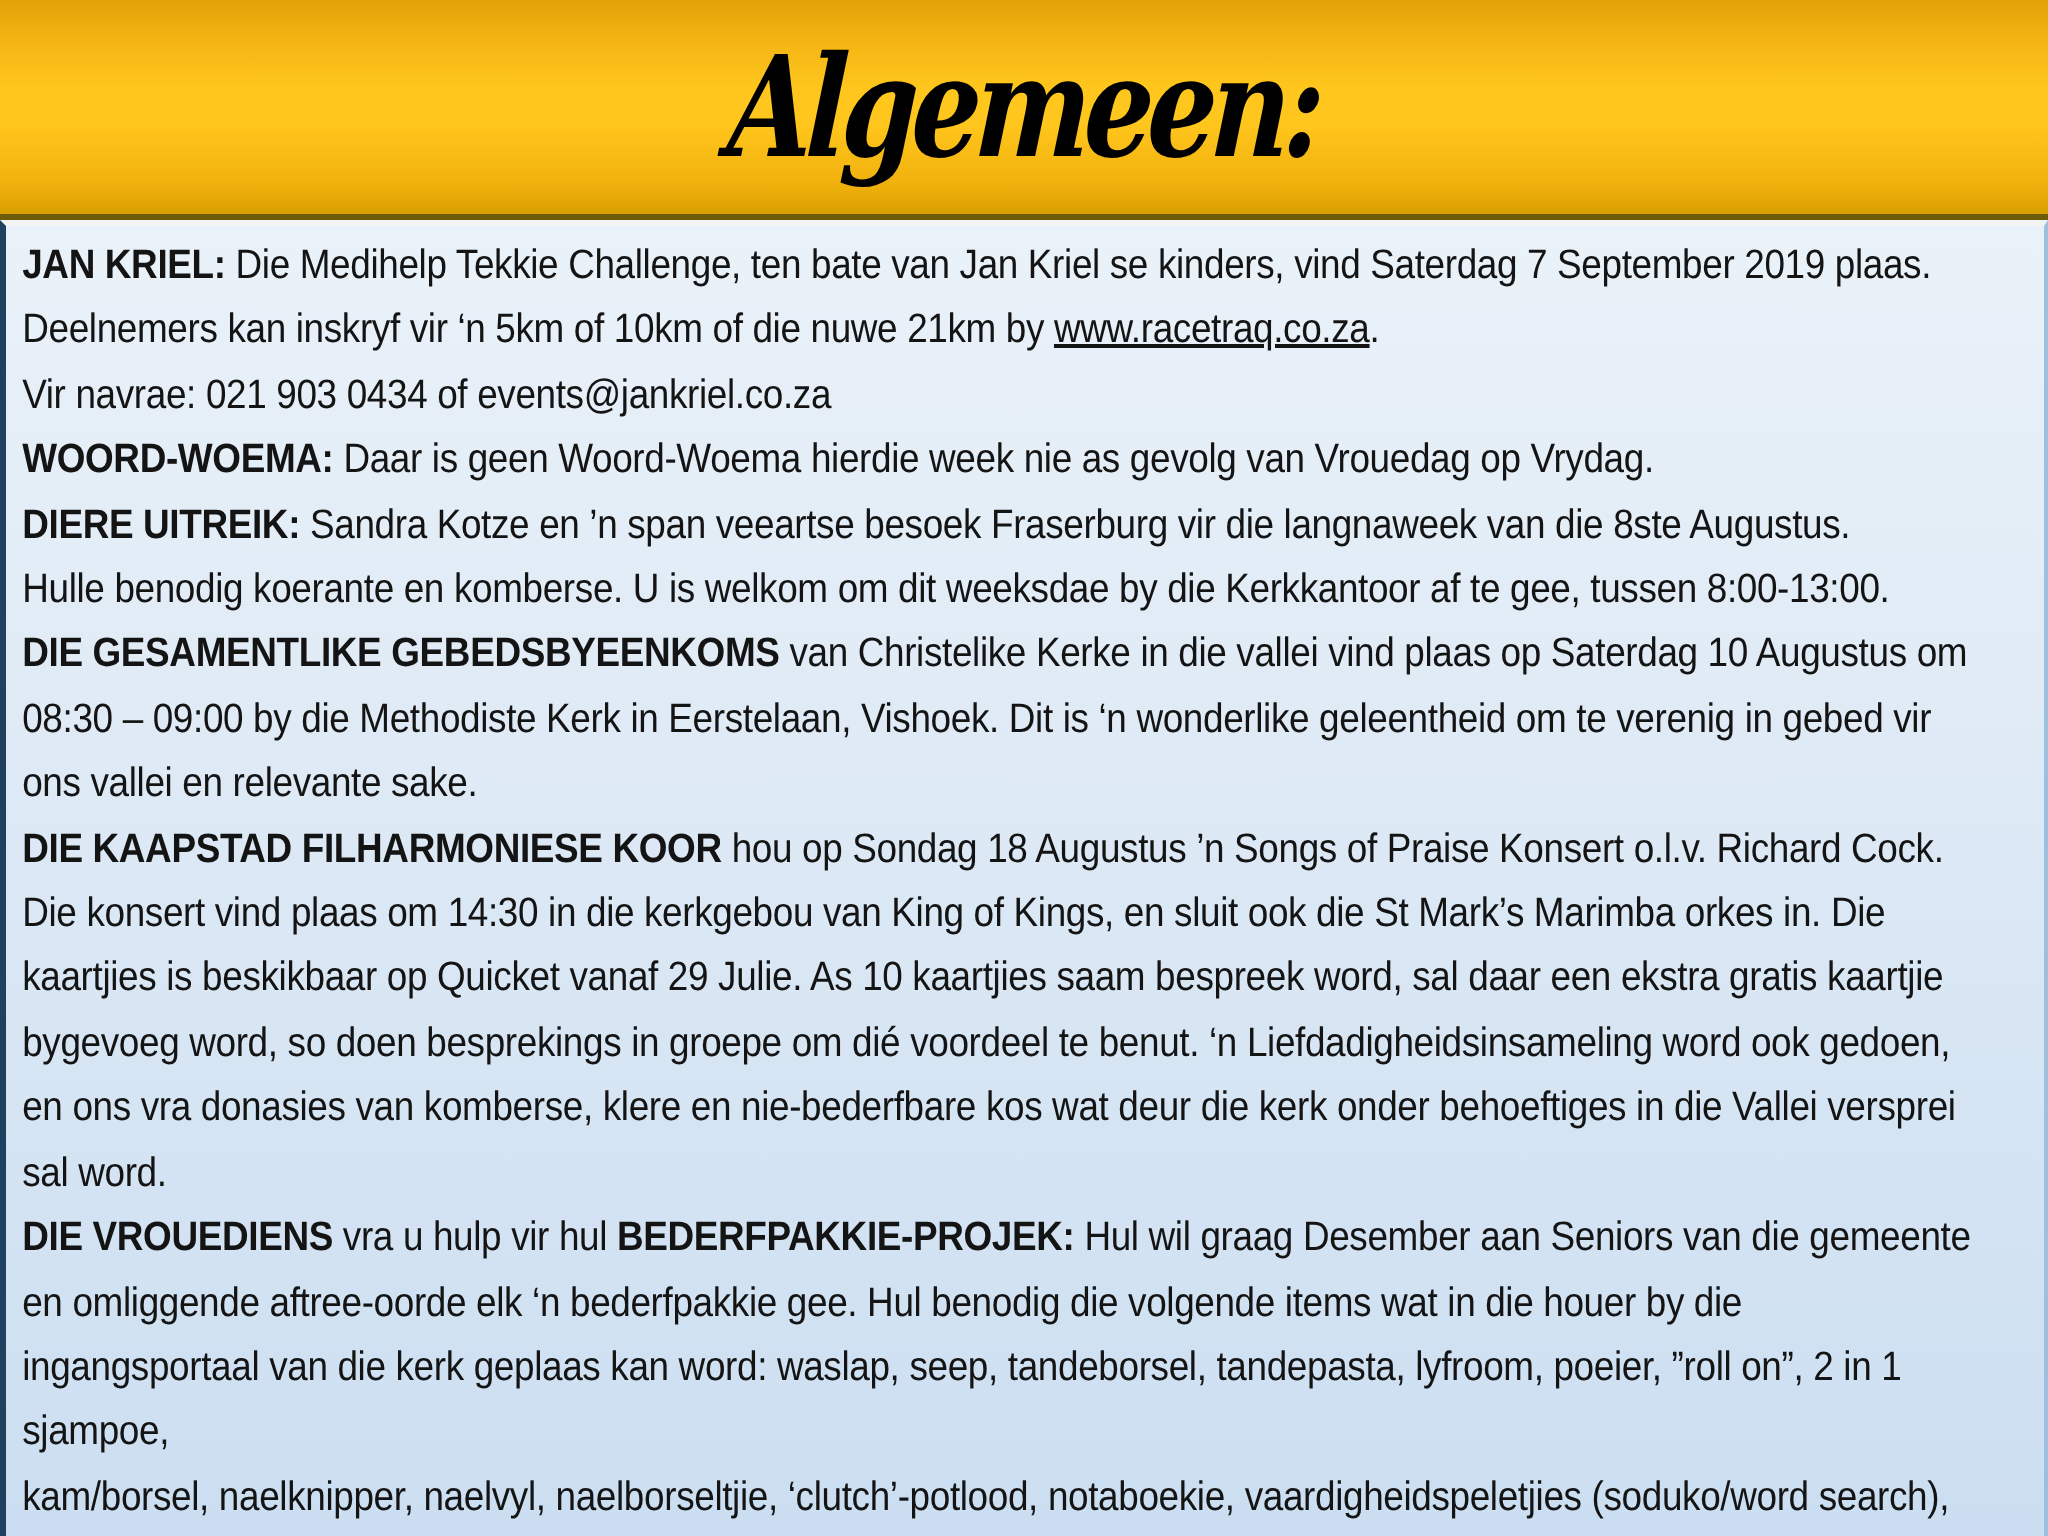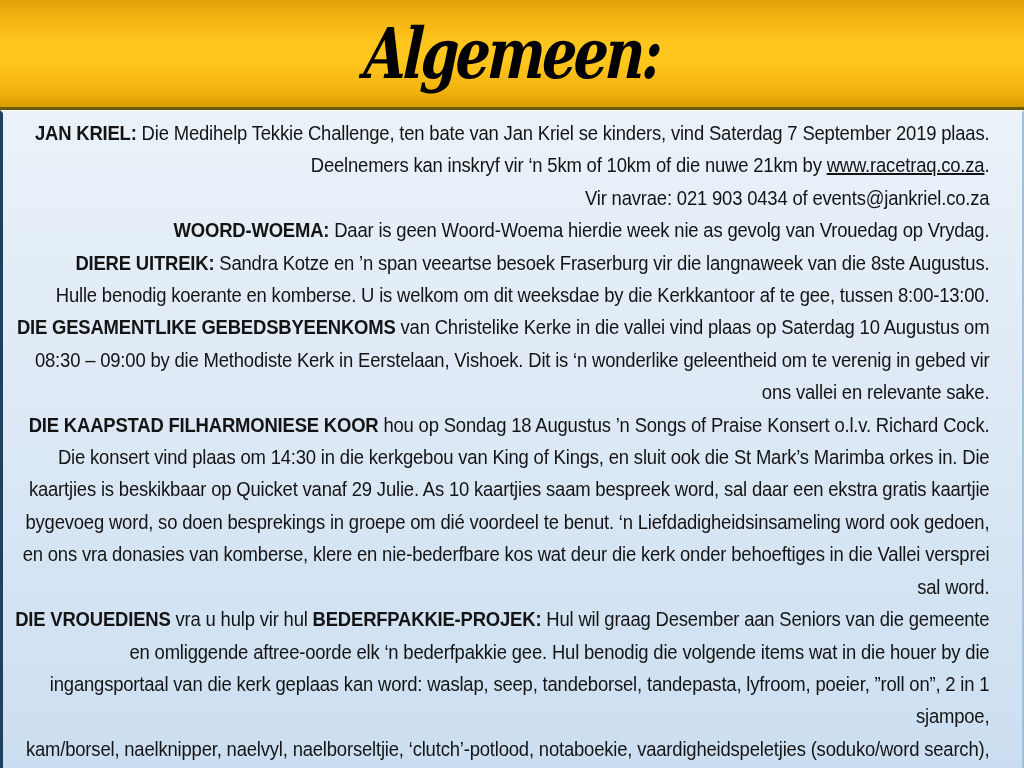--- a/index.html
+++ b/index.html
@@ -37,21 +37,20 @@
     transform-origin: 50% 50%;
   }
   .bodyarea {
     flex: 1 1 auto;
     background: linear-gradient(180deg, #eaf2f9 0%, #dde9f5 45%, #cbdef1 100%);
     border-top: 3px solid #f2f3f3;
     border-left: 3px solid #20405f;
     border-right: 2px solid #9cc0de;
     box-sizing: border-box;
     overflow: hidden;
-    text-align: right;
   }
   .textwrap {
     width: 1102px;
     box-sizing: border-box;
     padding: 4px 6px 0 9px;
     transform: scaleX(0.9);
     transform-origin: 0 0;
     font-size: 20.5px;
     line-height: 32.4px;
     letter-spacing: -0.2px;

